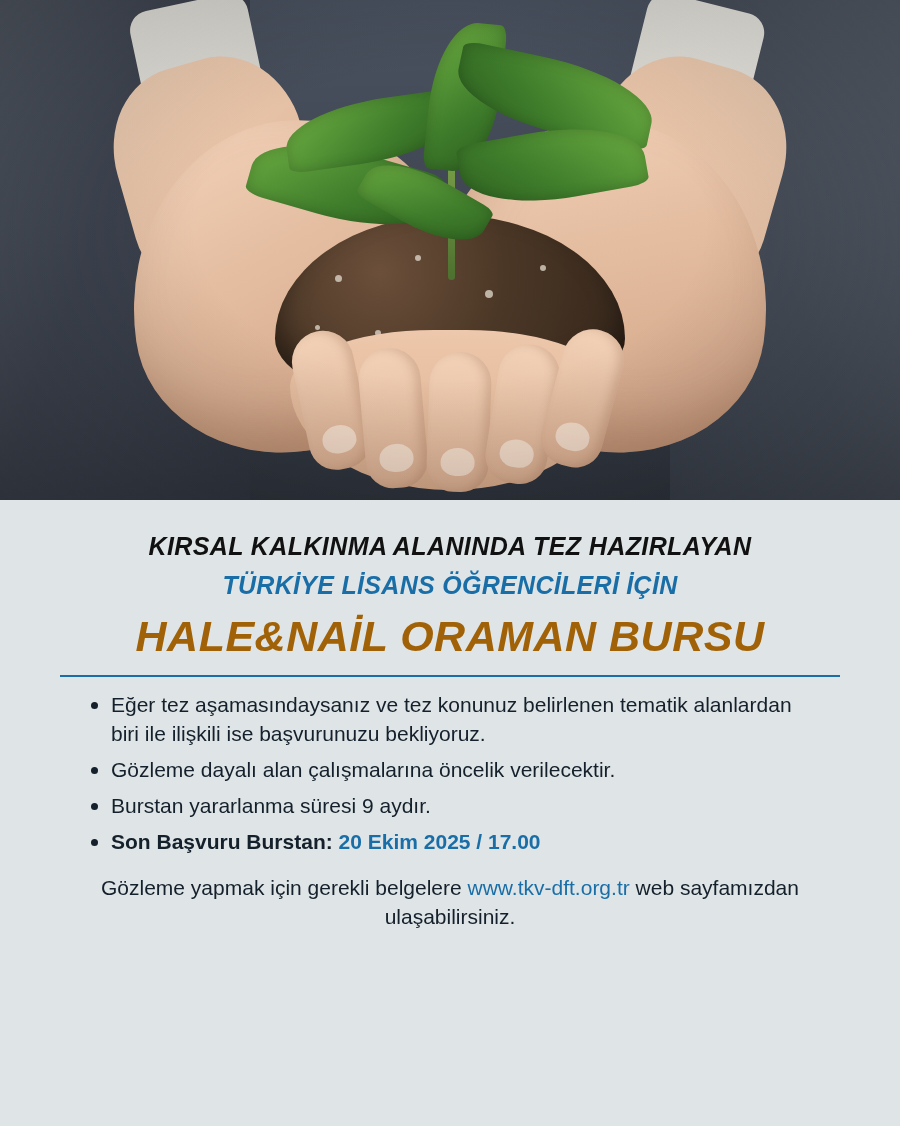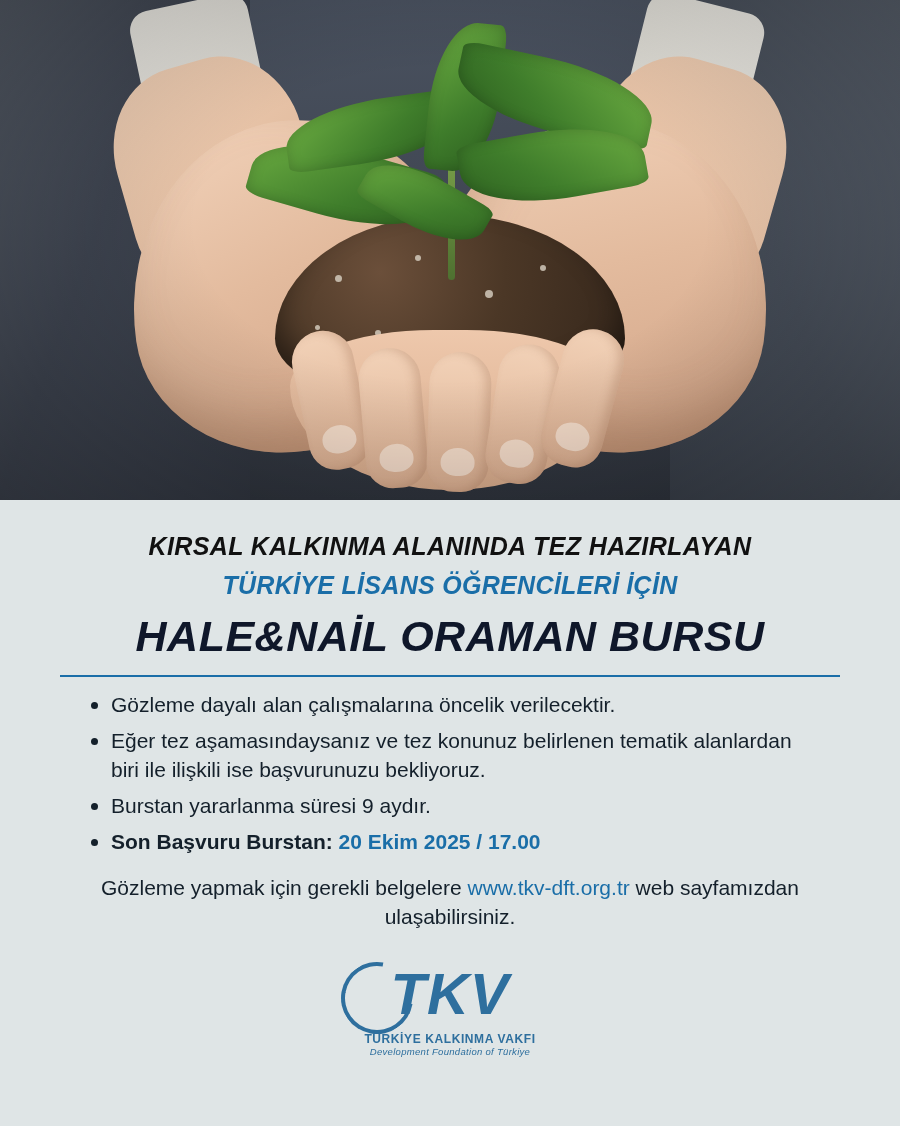--- a/index.html
+++ b/index.html
@@ -184,21 +184,21 @@
     font-weight: bold;
     font-style: italic;
     color: #1a6ea8;
     letter-spacing: .3px;
     margin: 0 0 12px 0;
   }
   .line3 {
     font-size: 43px;
     font-weight: bold;
     font-style: italic;
-    color: #0f172a;
+    color: #a16207;
     letter-spacing: .5px;
     margin: 0 0 14px 0;
   }
   .rule {
     width: 780px;
     height: 2px;
     background: #1a6ea8;
     margin: 12px auto 14px auto;
   }
   .bullets {
@@ -348,38 +348,30 @@
 
   <div class="content">
 
     <div class="line1">KIRSAL KALKINMA ALANINDA TEZ HAZIRLAYAN</div>
     <div class="line2">TÜRKİYE LİSANS ÖĞRENCİLERİ İÇİN</div>
     <div class="line3">HALE&amp;NAİL ORAMAN BURSU</div>
 
     <div class="rule"></div>
 
     <ul class="bullets">
+      <li><span>Eğer tez aşamasındaysanız ve tez konunuz belirlenen tematik alanlardan biri ile ilişkili ise başvurunuzu bekliyoruz.</span></li>
       <li><span>Gözleme dayalı alan çalışmalarına öncelik verilecektir.</span></li>
-      <li><span>Eğer tez aşamasındaysanız ve tez konunuz belirlenen tematik alanlardan biri ile ilişkili ise başvurunuzu bekliyoruz.</span></li>
       <li><span>Burstan yararlanma süresi 9 aydır.</span></li>
       <li class="deadline">
         <span>Son Başvuru Burstan:</span>
         <span class="date">20 Ekim 2025 / 17.00</span>
       </li>
     </ul>
 
     <div class="apply">
       <span>Gözleme yapmak için gerekli belgelere</span>
       <span class="url">www.tkv-dft.org.tr</span>
       <span>web sayfamızdan ulaşabilirsiniz.</span>
     </div>
 
-    <div class="logo-wrap">
-      <div class="logo-mark">
-        <div class="logo-swirl"></div>
-        <div class="logo-tkv">TKV</div>
-      </div>
-      <div class="logo-sub1">TÜRKİYE KALKINMA VAKFI</div>
-      <div class="logo-sub2">Development Foundation of Türkiye</div>
-    </div>
 
   </div>
 </div>
 
 </body></html>

